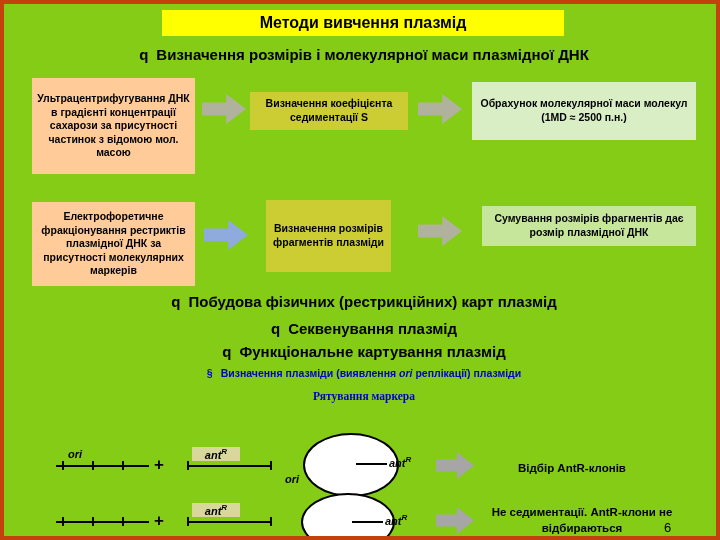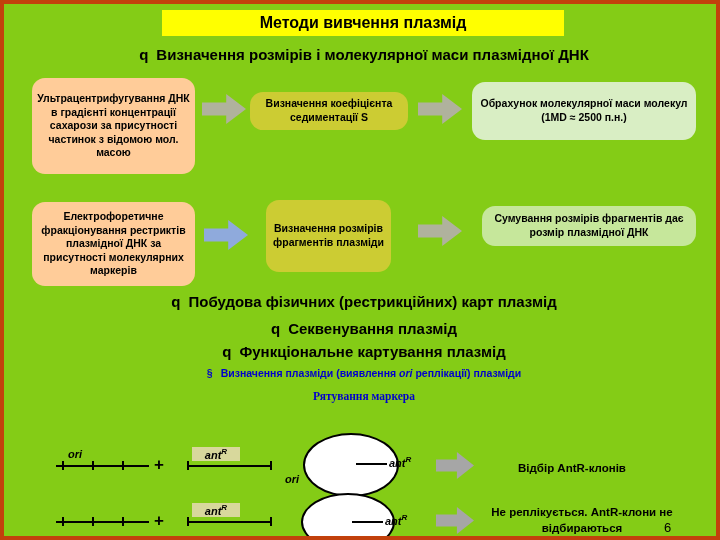--- a/index.html
+++ b/index.html
@@ -14,21 +14,21 @@
     background:#ffff00; display:flex; align-items:center; justify-content:center;
     font-weight:bold; font-size:16px;
   }
   .bullet { position:absolute; left:0; width:720px; text-align:center; font-weight:bold; }
   .b-main { font-size:15px; }
   .b-sub  { font-size:10.5px; color:#0000cc; }
   .b-rescue { font-size:11.5px; color:#0000cc;font-family:Liberation Serif, serif; }
   .marker { margin-right:8px; }
   .box {
     position:absolute; display:flex; align-items:center; justify-content:center;
-    text-align:center; font-weight:bold; font-size:10.5px; line-height:1.3; padding:2px 4px;border-radius:13px;
+    text-align:center; font-weight:bold; font-size:10.5px; line-height:1.3; padding:2px 4px;
   }
   .orange { background:#ffcc99; }
   .olive  { background:#cccc33; }
   .green1 { background:#d9eec4; }
   .green2 { background:#c6e79b; }
   .arrow  { position:absolute; clip-path:polygon(0 28%, 55% 28%, 55% 0, 100% 50%, 55% 100%, 55% 72%, 0 72%); }
   .a-gray  { background:#b0b29d; }
   .a-blue  { background:#8faadc; }
   .a-dgray { background:#a6a6a6; }
   .hline { position:absolute; height:2px; background:#000; }
@@ -133,19 +133,19 @@
   </div>
 
   <div class="ellipse" style="left:297px;top:489px;width:94px;height:58px"></div>
   <div class="hline" style="left:348px;top:517px;width:31px"></div>
   <div class="gene" style="left:381px;top:509px">
     <span>ant</span><sup>R</sup>
   </div>
 
   <div class="arrow a-dgray" style="left:432px;top:503px;width:38px;height:27px"></div>
   <div class="result" style="left:458px;top:501px;width:240px">
-    <div>Не реплікується. AntR-клони не</div>
+    <div>Не седиментації. AntR-клони не</div>
     <div>відбираються</div>
   </div>
 
   <div class="pagenum" style="left:660px;top:516px">6</div>
 
 </div>
 
 </body></html>

